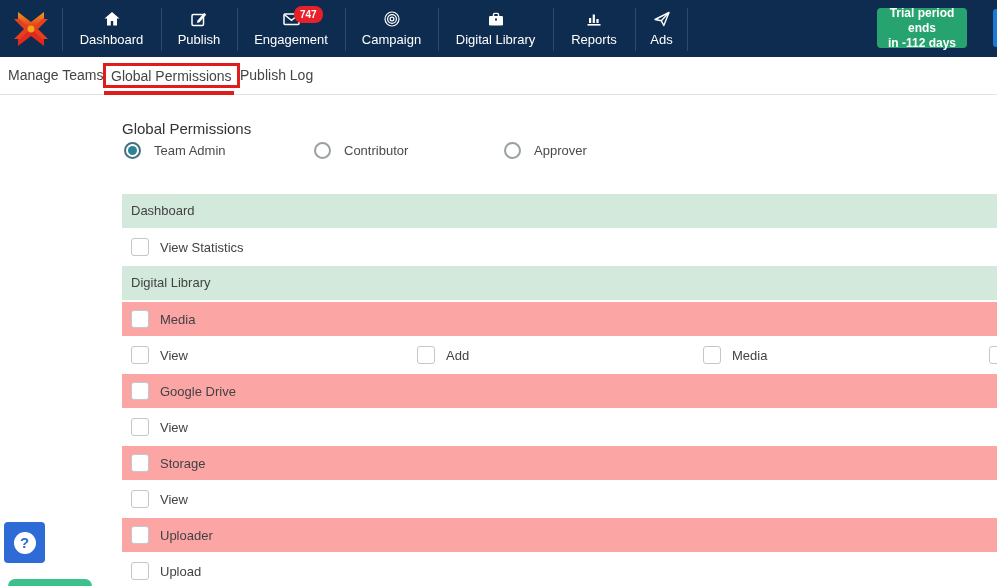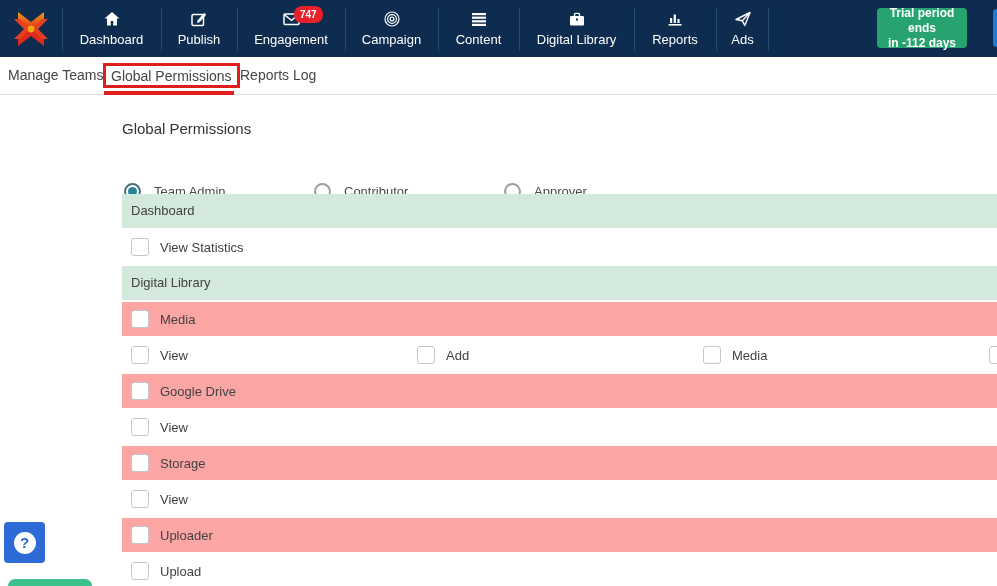--- a/index.html
+++ b/index.html
@@ -67,21 +67,21 @@
   .gp-underline {
     position:absolute; left:104px; top:34px; width:130px; height:4px;
     background:#df1d1d;
   }
 
   
   .title {
     position:absolute; left:122px; top:120px;
     font-size:15px; color:#333333;
   }
-  .roles { position:absolute; left:124px; top:142px; display:flex;margin-top:41px; }
+  .roles { position:absolute; left:124px; top:142px; display:flex; }
   .role { display:flex; align-items:center; width:190px; cursor:pointer; }
   .radio {
     width:17px; height:17px; border-radius:50%; background:#fff;
     border:2px solid #9aa0a3; margin-right:13px; position:relative; flex:none;
   }
   .role.selected .radio { border-color:#44707e; }
   .role.selected .radio::after {
     content:""; position:absolute; left:2px; top:2px; width:9px; height:9px;
     border-radius:50%; background:#2a8496;
   }
@@ -172,31 +172,20 @@
     <span class="navicon">
       <svg width="18" height="18" viewBox="0 0 18 18">
           <circle cx="9" cy="9" r="7" fill="none" stroke="#fff" stroke-width="1.2"></circle>
           <circle cx="9" cy="9" r="4.4" fill="none" stroke="#fff" stroke-width="1.2"></circle>
           <circle cx="9" cy="9" r="1.9" fill="none" stroke="#fff" stroke-width="1.2"></circle>
         </svg>
     </span>
     <span class="navlabel">Campaign</span>
   </div>
 
-  <div class="navitem" style="width:81px">
-    <span class="navicon">
-      <svg width="18" height="18" viewBox="0 0 18 18">
-          <rect x="2" y="3" width="14" height="2.2" fill="#fff"></rect>
-          <rect x="2" y="6.6" width="14" height="2.2" fill="#fff"></rect>
-          <rect x="2" y="10.2" width="14" height="2.2" fill="#fff"></rect>
-          <rect x="2" y="13.8" width="14" height="2.2" fill="#fff"></rect>
-        </svg>
-    </span>
-    <span class="navlabel">Content</span>
-  </div>
 
   <div class="navitem" style="width:115px">
     <span class="navicon">
       <svg width="18" height="18" viewBox="0 0 18 18">
           <path d="M6.5 6 V4.6 a1.2 1.2 0 0 1 1.2-1.2 h2.6 a1.2 1.2 0 0 1 1.2 1.2 V6" fill="none" stroke="#fff" stroke-width="1.4"></path>
           <rect x="2" y="6" width="14" height="9.5" rx="1.3" fill="#fff"></rect>
           <rect x="8" y="8.5" width="2" height="2" fill="#0d2c4f"></rect>
         </svg>
     </span>
     <span class="navlabel">Digital Library</span>
@@ -230,21 +219,21 @@
   </div>
   <div class="edgebtn"></div>
 </div>
 
 <div class="subnav">
   <span class="sn-item sn-manage">Manage Teams</span>
   <span class="gp-box">
     <span>Global Permissions</span>
   </span>
   <span class="gp-underline"></span>
-  <span class="sn-item sn-activity">Reports Log</span>
+  <span class="sn-item sn-activity">Publish Log</span>
 </div>
 
 <div class="title">Global Permissions</div>
 
 <div class="roles">
   <label class="role selected">
     <span class="radio"></span>
     <span class="role-label">Team Admin</span>
   </label>
   <label class="role">

